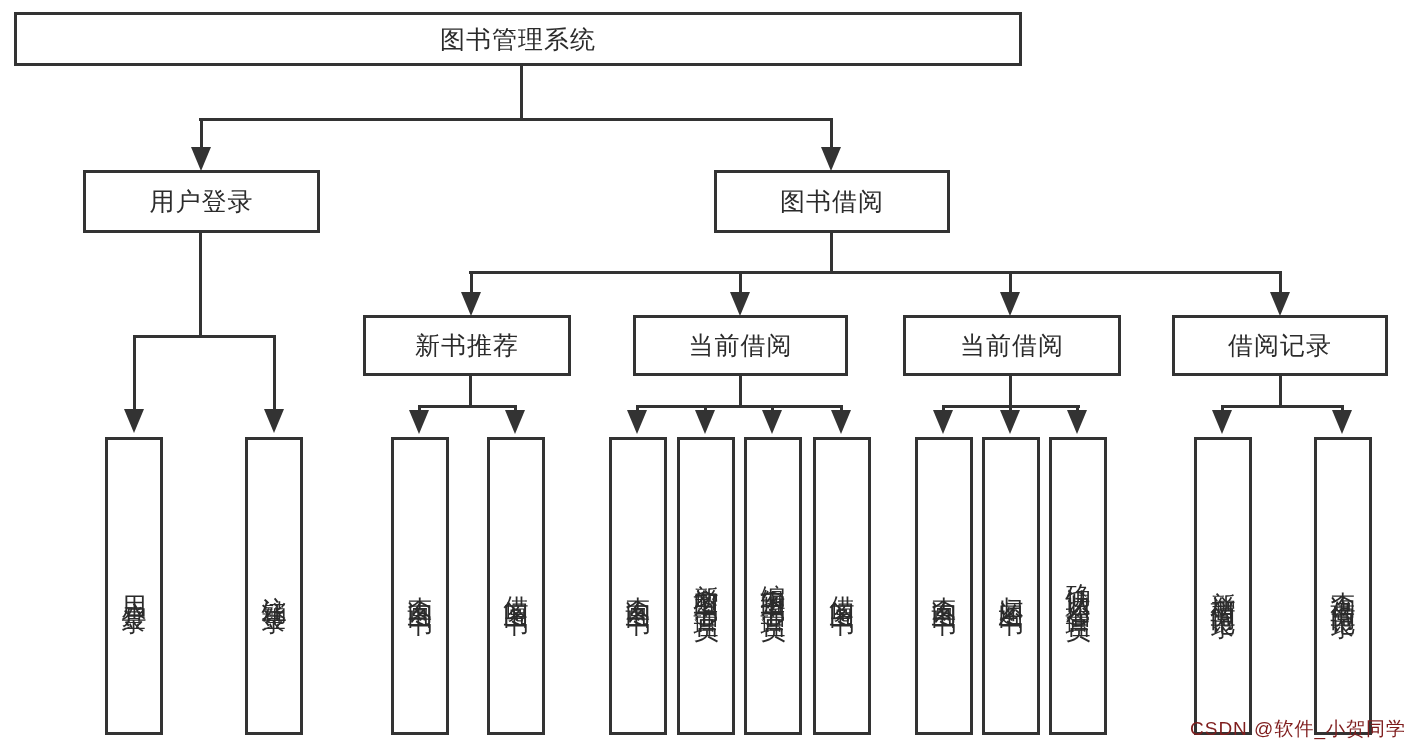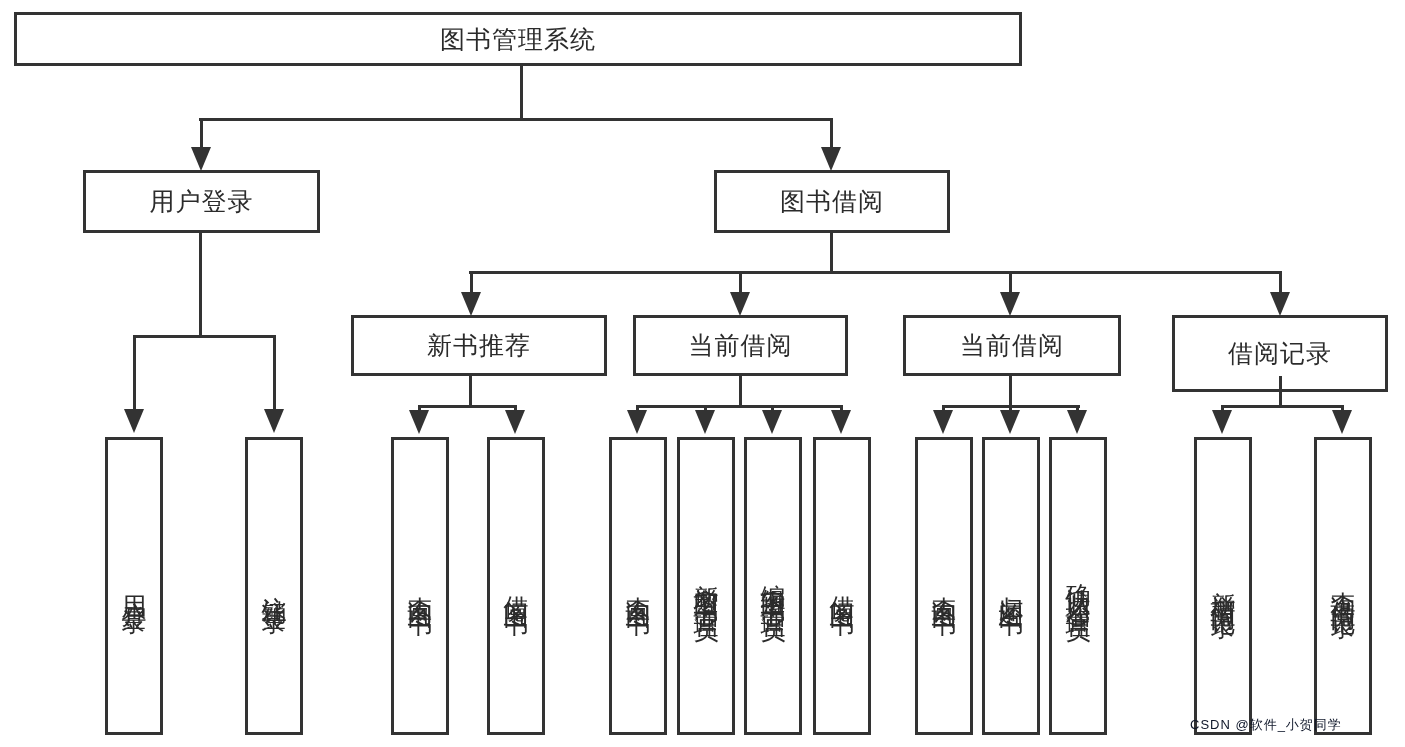--- a/index.html
+++ b/index.html
@@ -36,35 +36,35 @@
   .arrow {
     position: absolute;
     width: 0; height: 0;
     border-left: 10px solid transparent;
     border-right: 10px solid transparent;
     border-top: 24px solid #333333;
   }
   .watermark {
     position: absolute;
     left: 1190px; top: 716px;
-    font-size: 13px;
-    color: #0f172a;
+    font-size: 19px;
+    color: #7f1d1d;
     letter-spacing: 1px;
     z-index: 10;
     white-space: nowrap;
   }
 
   
   #bx-root  { left: 14px;   top: 12px;  width: 1008px; height: 54px; }
   #bx-login { left: 83px;   top: 170px; width: 237px;  height: 63px; }
   #bx-mgmt  { left: 714px;  top: 170px; width: 236px;  height: 63px; }
-  #bx-l3-0  { left: 351px;  top: 315px; width: 256px;  height: 61px; }
+  #bx-l3-0  { left: 363px;  top: 315px; width: 208px;  height: 61px; }
   #bx-l3-1  { left: 633px;  top: 315px; width: 215px;  height: 61px; }
   #bx-l3-2  { left: 903px;  top: 315px; width: 218px;  height: 61px; }
-  #bx-l3-3  { left: 1172px; top: 315px; width: 216px;  height: 77px; }
+  #bx-l3-3  { left: 1172px; top: 315px; width: 216px;  height: 61px; }
 
   
   .leaf { top: 437px; width: 58px; height: 298px; }
   #lf-g1-0 { left: 105px; }  #lf-g1-1 { left: 245px; }
   #lf-g2-0 { left: 391px; }  #lf-g2-1 { left: 487px; }
   #lf-g3-0 { left: 609px; }  #lf-g3-1 { left: 677px; }
   #lf-g3-2 { left: 744px; }  #lf-g3-3 { left: 813px; }
   #lf-g4-0 { left: 915px; }  #lf-g4-1 { left: 982px; }  #lf-g4-2 { left: 1049px; }
   #lf-g5-0 { left: 1194px; } #lf-g5-1 { left: 1314px; }
 

